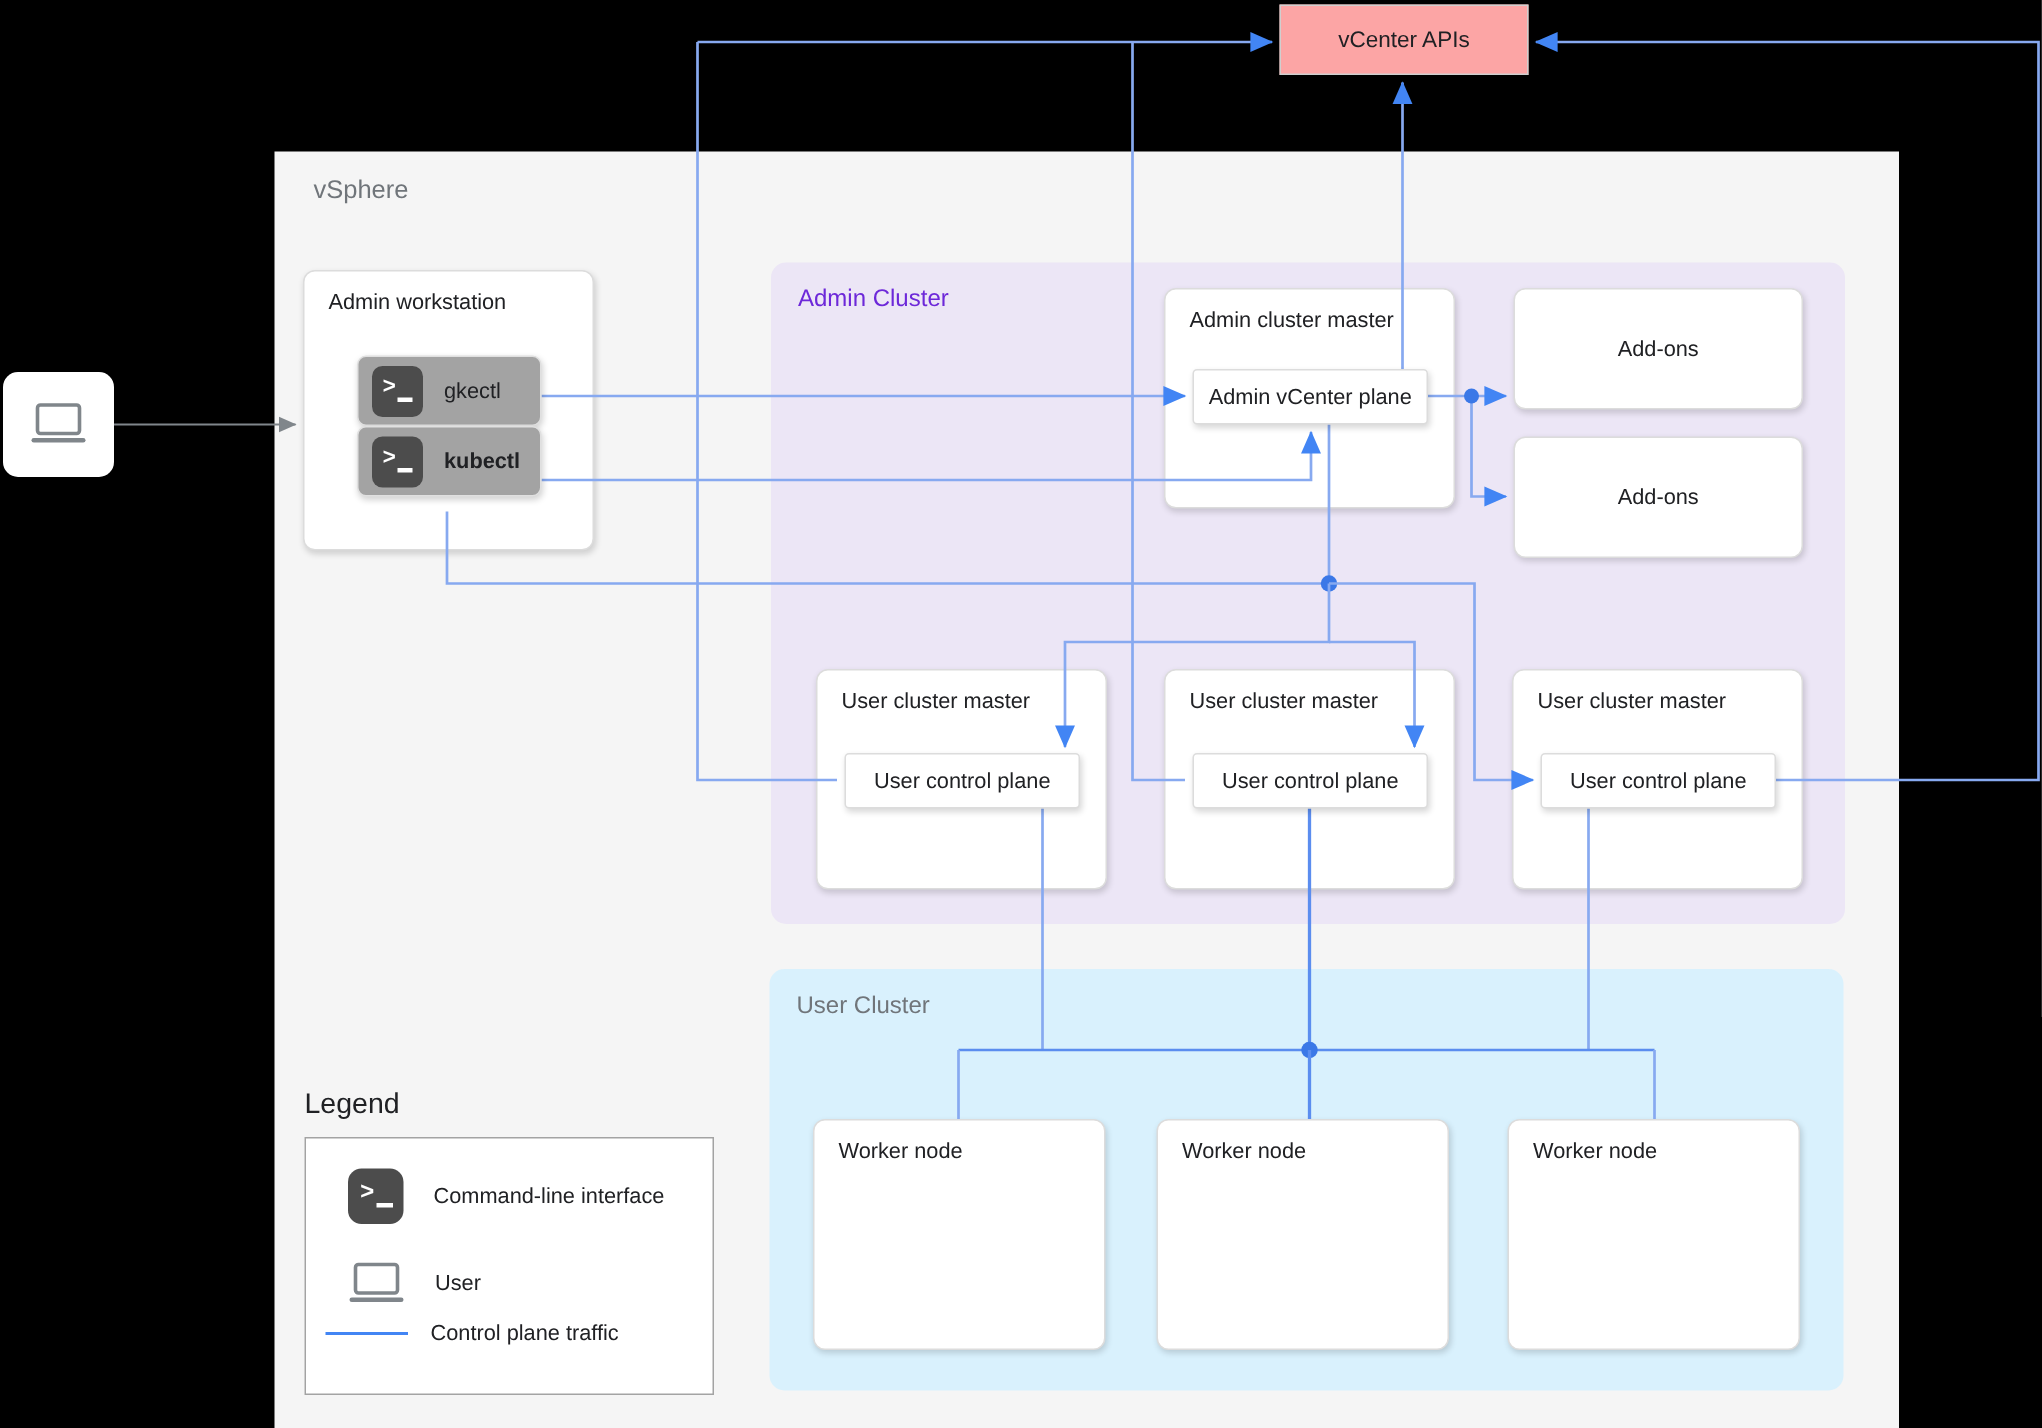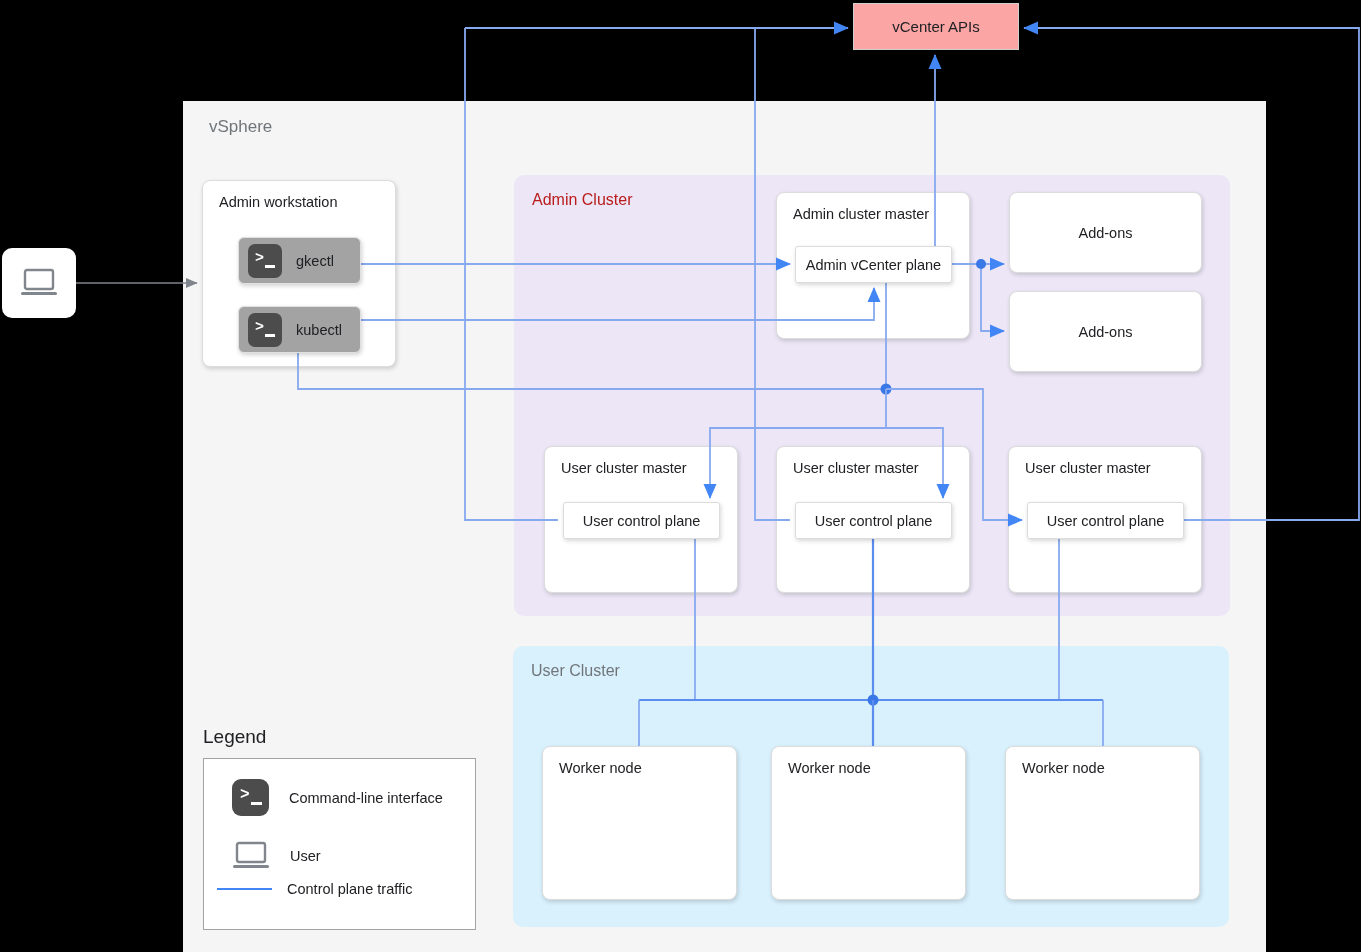--- a/index.html
+++ b/index.html
@@ -42,21 +42,21 @@
     left: 514px; top: 175px;
     width: 716px; height: 441px;
     background: #ece6f6;
     border-radius: 10px;
     z-index: 2;
   }
   .admin-cluster-title {
     position: absolute;
     left: 18px; top: 16px;
     font-size: 16px;
-    color: #b91c1c;
+    color: #6d28d9;
   }
   .user-cluster {
     position: absolute;
     left: 513px; top: 646px;
     width: 716px; height: 281px;
     background: #d9f1fd;
     border-radius: 10px;
     z-index: 2;
   }
   .user-cluster-title {
@@ -141,21 +141,21 @@
   .cli-chip {
     position: absolute;
     background: #a3a3a3;
     border: 1px solid #e0e0e0;
     border-radius: 6px;
     box-shadow: 1px 2px 4px rgba(0,0,0,0.18);
     display: flex; align-items: center;
     z-index: 5;
   }
   .chip-1 { left: 238px; top: 237px; width: 123px; height: 47px; }
-  .chip-2 { left: 238px; top: 306px; width: 123px; height: 47px; }
+  .chip-2 { left: 238px; top: 284px; width: 123px; height: 47px; font-weight: bold; }
   .chip-label { margin-left: 14px; font-size: 14.5px; color: #202124; }
 
   .term-icon {
     width: 34px; height: 34px;
     margin-left: 9px;
     background: #4c4c4c;
     border-radius: 7px;
     position: relative;
     flex: 0 0 auto;
   }

